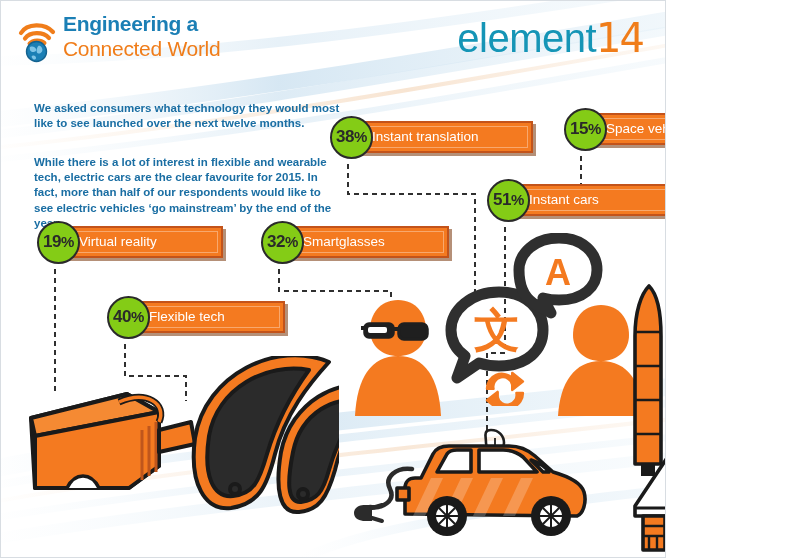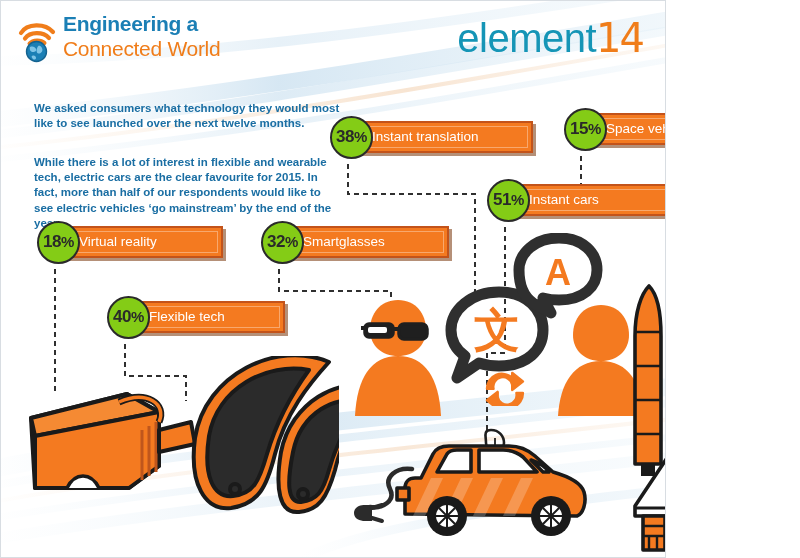--- a/index.html
+++ b/index.html
@@ -300,21 +300,21 @@
       </div>
     <div class="bar-label">Instant cars</div>
     <div class="pct"><span>51</span><span class="sym">%</span></div>
   </div>
 
   <div class="callout" id="c-virtual">
     <div class="bar">
         <div class="bar-inner"></div>
       </div>
     <div class="bar-label">Virtual reality</div>
-    <div class="pct"><span>18</span><span class="sym">%</span></div>
+    <div class="pct"><span>19</span><span class="sym">%</span></div>
   </div>
 
   <div class="callout" id="c-smart">
     <div class="bar">
         <div class="bar-inner"></div>
       </div>
     <div class="bar-label">Smartglasses</div>
     <div class="pct"><span>32</span><span class="sym">%</span></div>
   </div>
 

